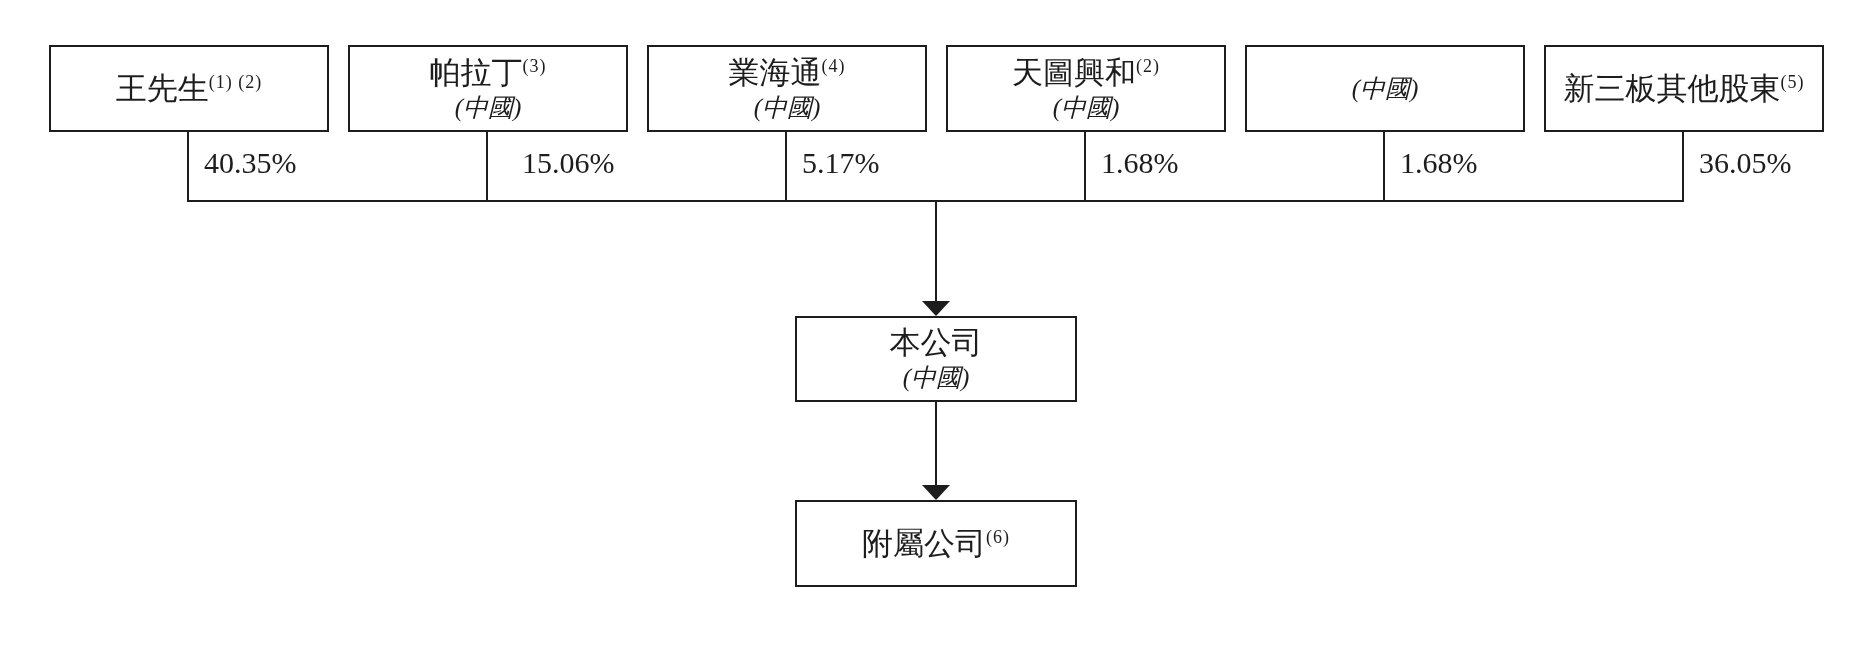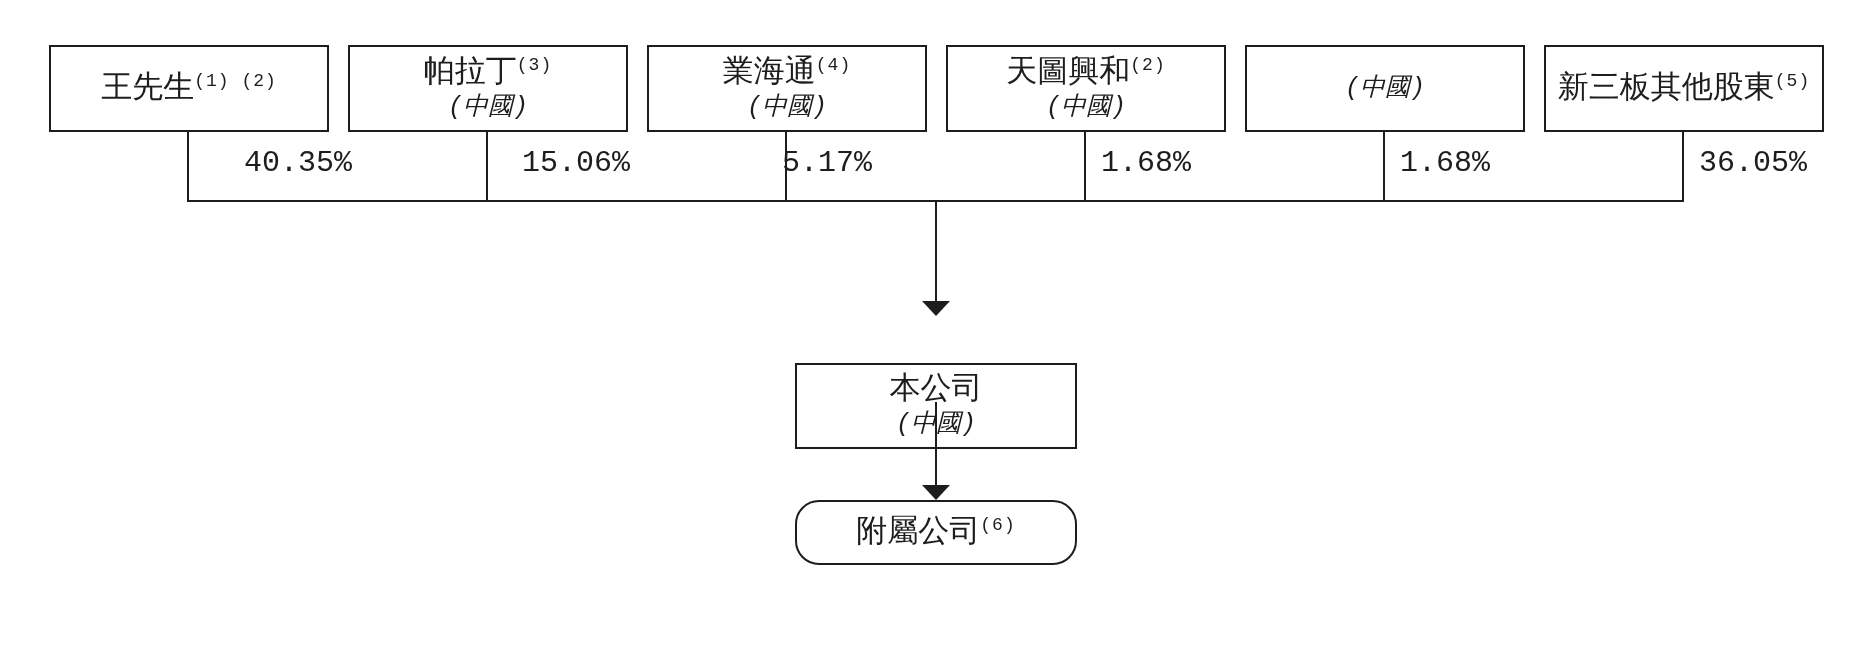--- a/index.html
+++ b/index.html
@@ -5,21 +5,21 @@
   html, body {
     margin: 0;
     padding: 0;
     background: #ffffff;
   }
   .stage {
     position: relative;
     width: 1872px;
     height: 652px;
     background: #ffffff;
-    font-family: Liberation Mono, monospace;
+    font-family: Liberation Serif, serif;
     color: #1d1d1d;
     overflow: hidden;
   }
   .node-box {
     position: absolute;
     box-sizing: border-box;
     border: 2px solid #1d1d1d;
     background: #ffffff;
     display: flex;
     flex-direction: column;
@@ -72,41 +72,41 @@
     height: 2px;
     background: #1d1d1d;
   }
   .pct {
     position: absolute;
     top: 148px;
     font-size: 30px;
     line-height: 30px;
     white-space: nowrap;
   }
-  .pct.p0 { left: 204px; margin-left: 40px; }
+  .pct.p0 { left: 204px; }
   .pct.p1 { left: 522px; }
-  .pct.p2 { left: 782px; text-align: center; }
+  .pct.p2 { left: 802px; text-align: center; }
   .pct.p3 { left: 1101px; }
   .pct.p4 { left: 1400px; }
   .pct.p5 { left: 1699px; }
   .arrow-line1 { left: 935px; top: 202px; height: 102px; }
   .arrow-line2 { left: 935px; top: 402px; height: 85px; }
   .arrowhead {
     position: absolute;
     left: 922px;
     width: 0;
     height: 0;
     border-left: 14px solid transparent;
     border-right: 14px solid transparent;
     border-top: 15px solid #1d1d1d;
   }
   .ah1 { top: 301px; }
   .ah2 { top: 485px; }
-  .company-box { left: 795px; top: 316px; width: 282px; height: 86px; margin-top: 47px; }
-  .subsidiary-box { left: 795px; top: 500px; width: 282px; height: 65px; border-radius: 24px; }
+  .company-box { left: 795px; top: 316px; width: 282px; height: 86px; }
+  .subsidiary-box { left: 795px; top: 500px; width: 282px; height: 87px; }
 </style>
 </head>
 <body>
 
 <div class="stage">
 
   <div class="node-box sh-box b0">
     <div class="name-line"><span>王先生</span><sup>(1) (2)</sup></div>
 
   </div>

